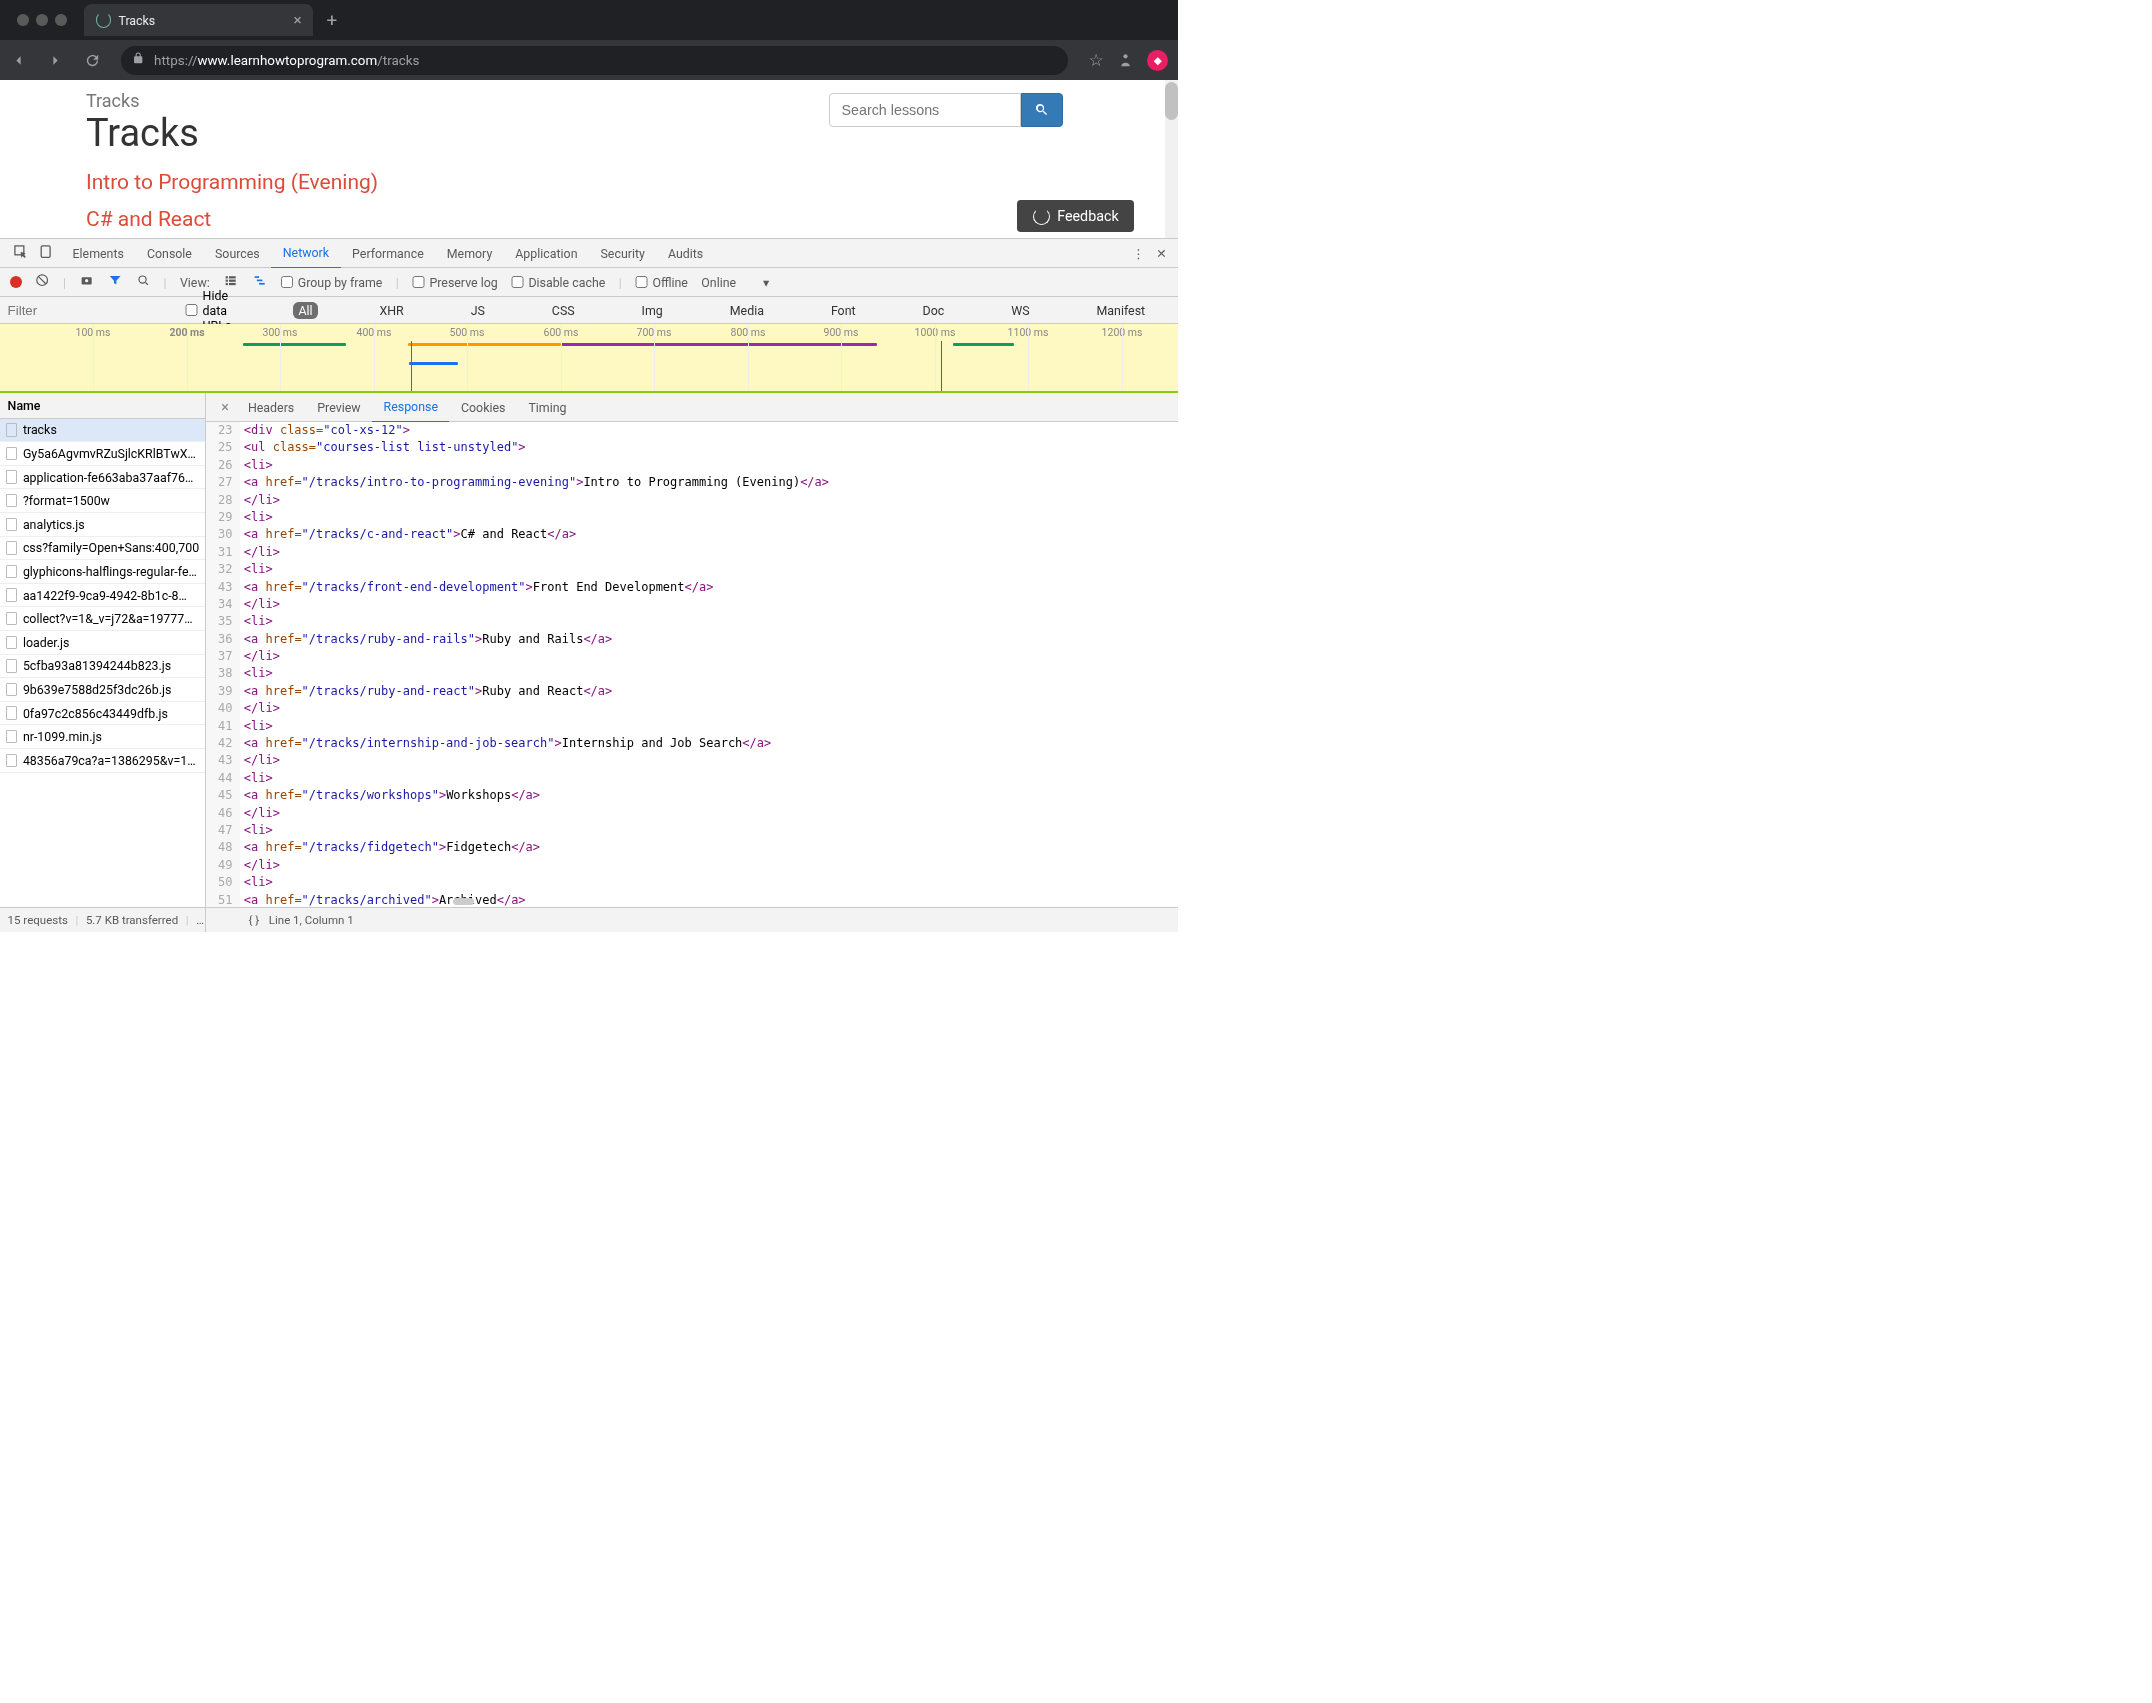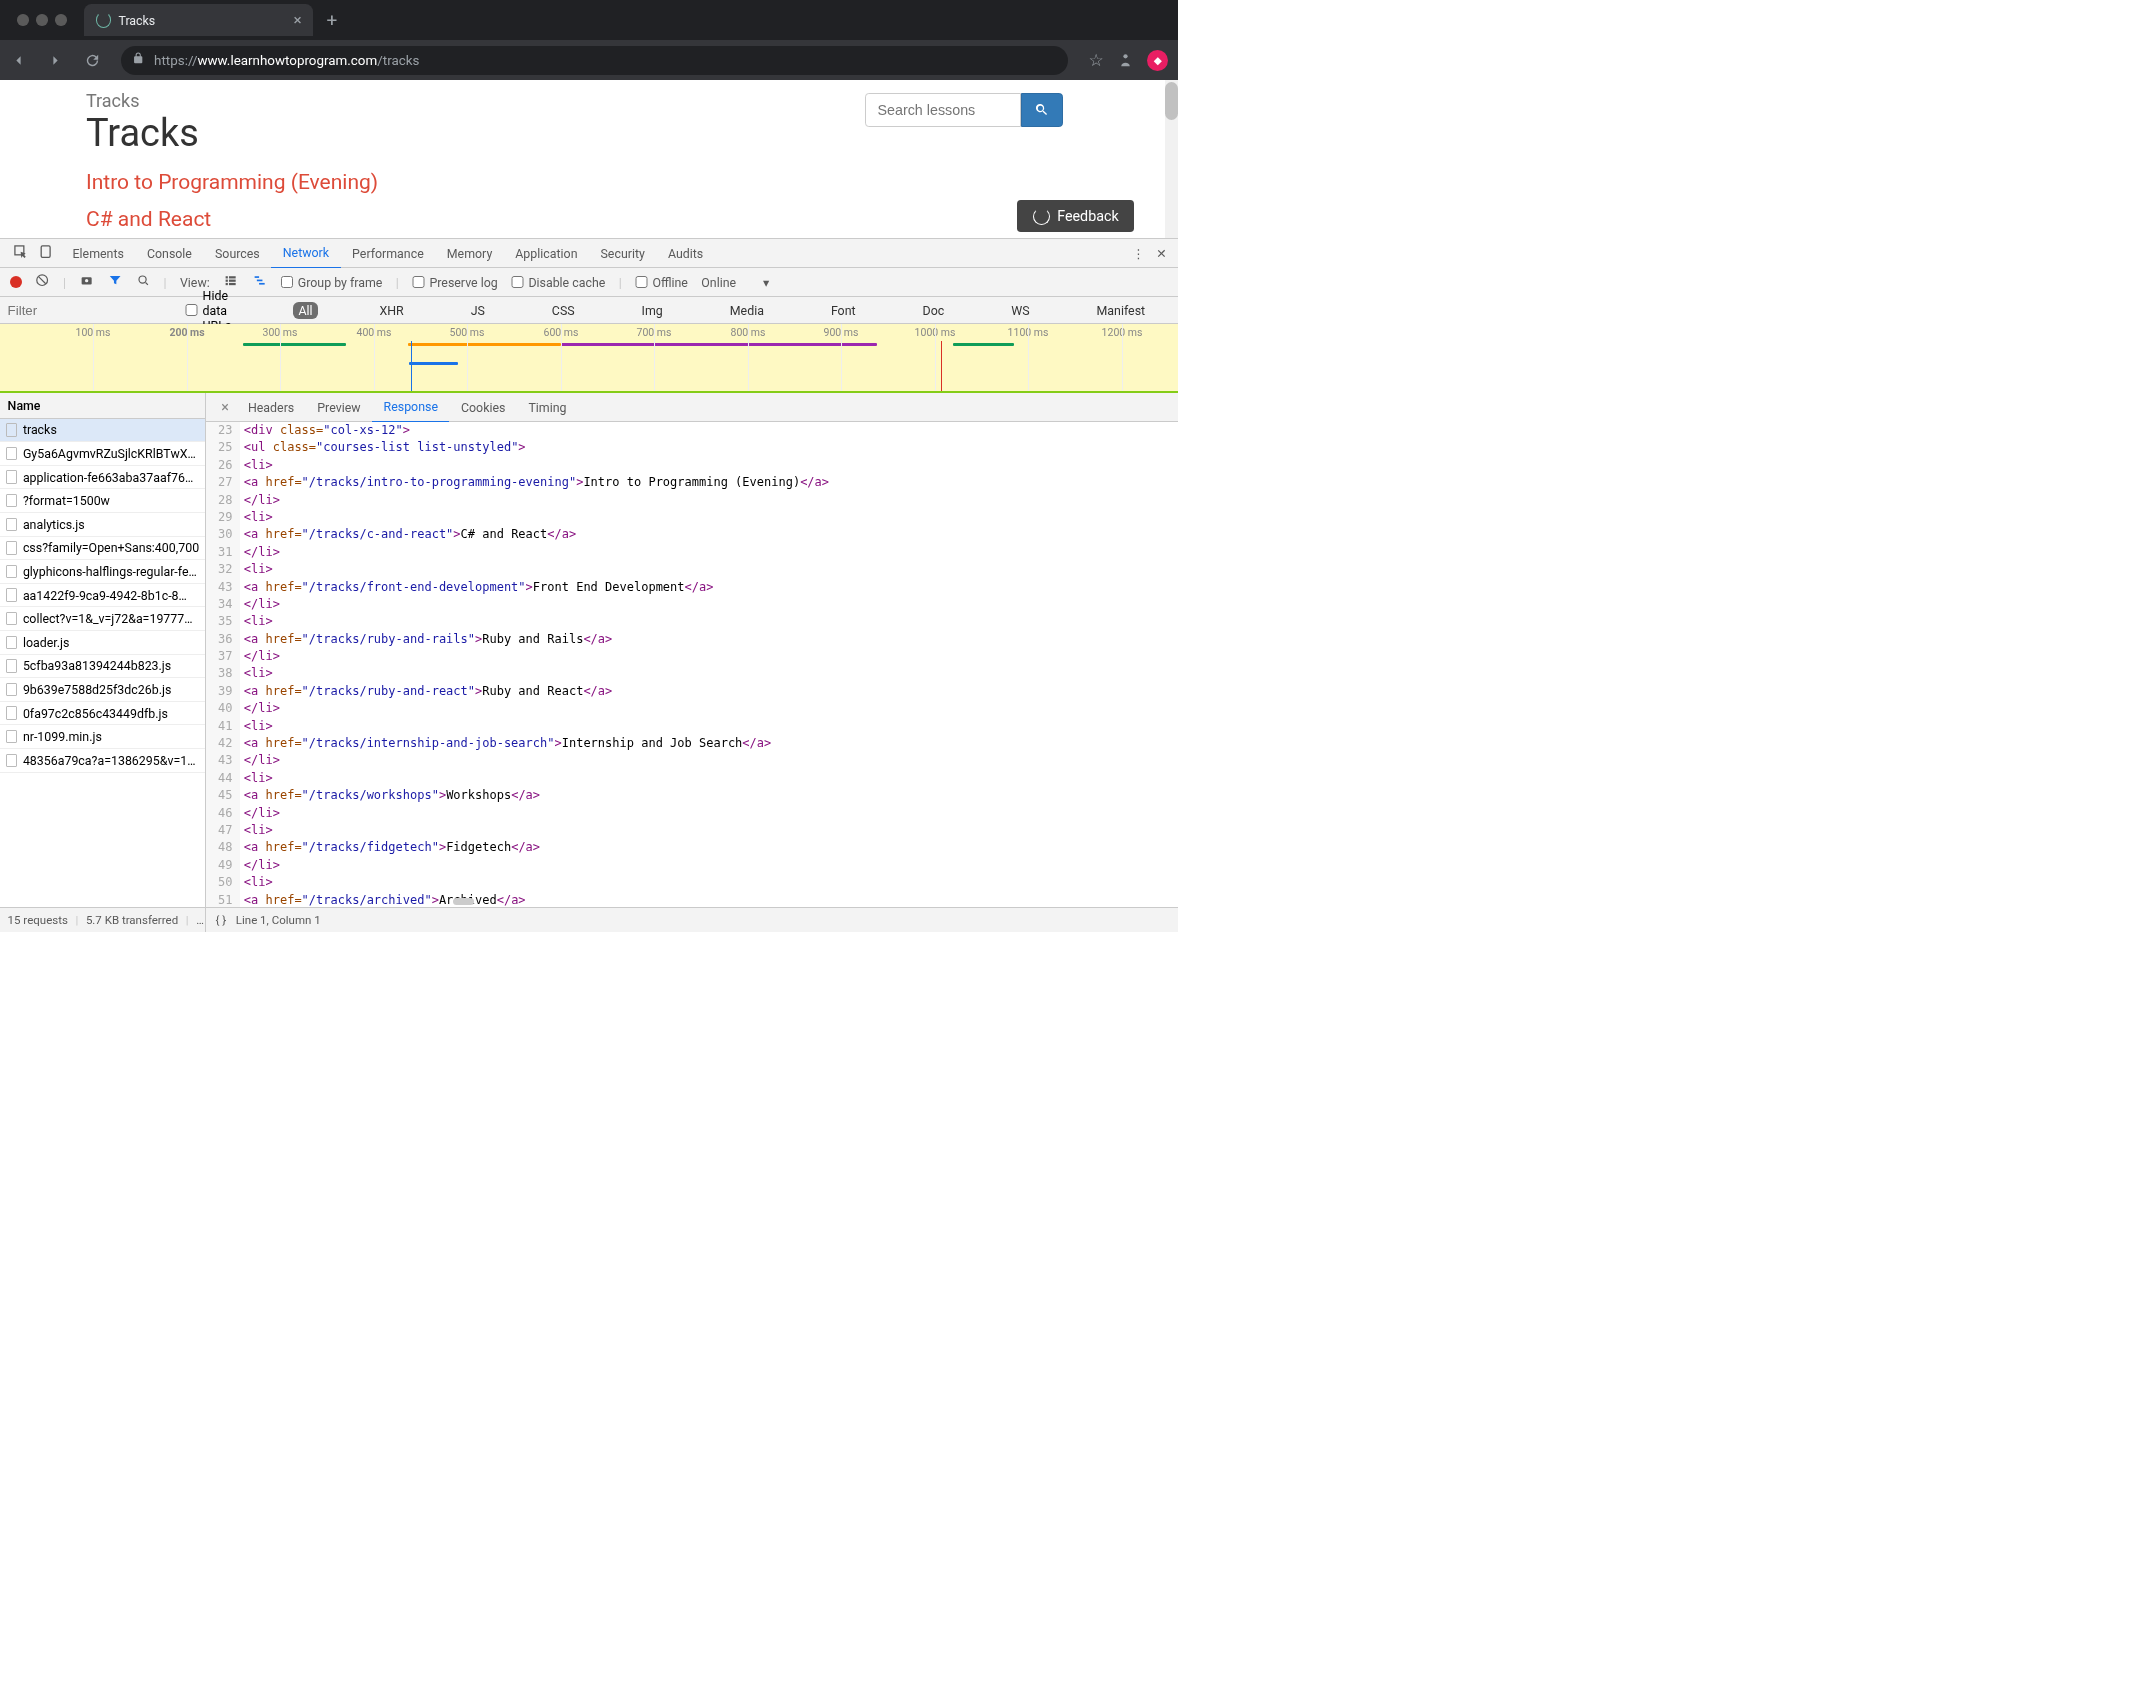--- a/index.html
+++ b/index.html
@@ -26,21 +26,21 @@
 .nav-right { display:flex; gap:13.4px; align-items:center; }
 .avatar { width:21px; height:21px; border-radius:50%; background:#e91e63; display:flex; align-items:center; justify-content:center; color:#fff; font-size:10.5px; }
 
 
 .page { background: #fff; height: 158px; position: relative; }
 .page-inner { padding: 9.6px 86px 0 86px; }
 .breadcrumb { color: #777; font-size: 18px; margin-bottom: 7.6px; }
 .page-title { font-size: 38px; font-weight: 400; color: #333; margin-bottom: 15.3px; }
 .track-link { display: block; color: #dd4b39; font-size: 21px; margin-bottom: 13.4px; text-decoration: none; }
 .search-wrap { position: absolute; right: 115px; top: 13.4px; display:flex; }
-.search-input { border: 1px solid #ccc; border-radius: 3.8px 0 0 3.8px; padding: 7.6px 11.5px; font-size: 14.3px; width: 156px; }
+.search-input { border: 1px solid #ccc; border-radius: 3.8px 0 0 3.8px; padding: 7.6px 11.5px; font-size: 14.3px; width: 192px; }
 .search-btn { background: #337ab7; border: 1px solid #2e6da4; color:#fff; border-radius: 0 3.8px 3.8px 0; width: 42px; display:flex; align-items:center; justify-content:center; cursor:pointer; }
 .feedback-btn { position: absolute; right: 44px; bottom: 5.7px; background: #444; color: #fff; border-radius: 3.8px; padding: 7.6px 15.3px; display:flex; align-items:center; gap:7.6px; font-size:14.3px; }
 .feedback-btn .spinner { width:17px; height:17px; border:1.9px solid #fff; border-radius:50%; border-top-color:transparent; }
 .page-scroll { position:absolute; right:0; top:0; width:13.4px; height:100%; background:#f1f1f1; }
 .page-scroll-thumb { width:100%; background:#c1c1c1; border-radius:6.7px; }
 
 
 .devtools { border-top: 1px solid #cacaca; display:flex; flex-direction:column; height: calc(932px - 40px - 40px - 158px); }
 .dt-tabs { display:flex; align-items:center; height:29px; border-bottom:1px solid #cacaca; background:#f3f3f3; padding:0 5.7px; gap:0; }
 .dt-tabs .picker { display:flex; gap:9.6px; padding:0 7.6px; }
@@ -75,21 +75,21 @@
 .detail-tab.active { color:#1a73e8; border-bottom:1.9px solid #1a73e8; }
 .code-view { flex:1; overflow:auto; font-family: Menlo, Consolas, monospace; font-size:12px; line-height:1.45; position:relative; }
 .code-line { display:flex; }
 .gutter { width:34px; text-align:right; color:#aaa; padding-right:7.6px; background:#f7f7f7; user-select:none; flex-shrink:0; }
 .code { white-space:pre; padding-left:3.8px; }
 .tok-tag { color:#881280; }
 .tok-attr { color:#994500; }
 .tok-str { color:#1a1aa6; }
 .tok-text { color:#000; }
 .hscroll { position:absolute; bottom:1.9px; left:247px; width:21px; height:7.6px; background:#ccc; border-radius:3.8px; }
-.status-bar { height:25px; border-top:1px solid #cacaca; background:#f3f3f3; display:flex; align-items:center; font-size:11.5px; color:#5a5a5a; }
+.status-bar { height:25px; border-top:1px solid #cacaca; background:#f3f3f3; display:flex; align-items:center; font-size:11.5px; color:#5a5a5a;gap:33px; }
 .status-left { width:206px; border-right:1px solid #cacaca; padding:0 7.6px; display:flex; align-items:center; height:100%; white-space:nowrap; overflow:hidden; }
 .status-right { padding:0 9.6px; display:flex; align-items:center; gap:9.6px; }
 input[type=checkbox]{ width:12.4px; height:12.4px; }
 </style>
 </head>
 <body>
 
 <div class="browser-top">
   <div class="tab-strip">
     <div class="traffic-lights">

